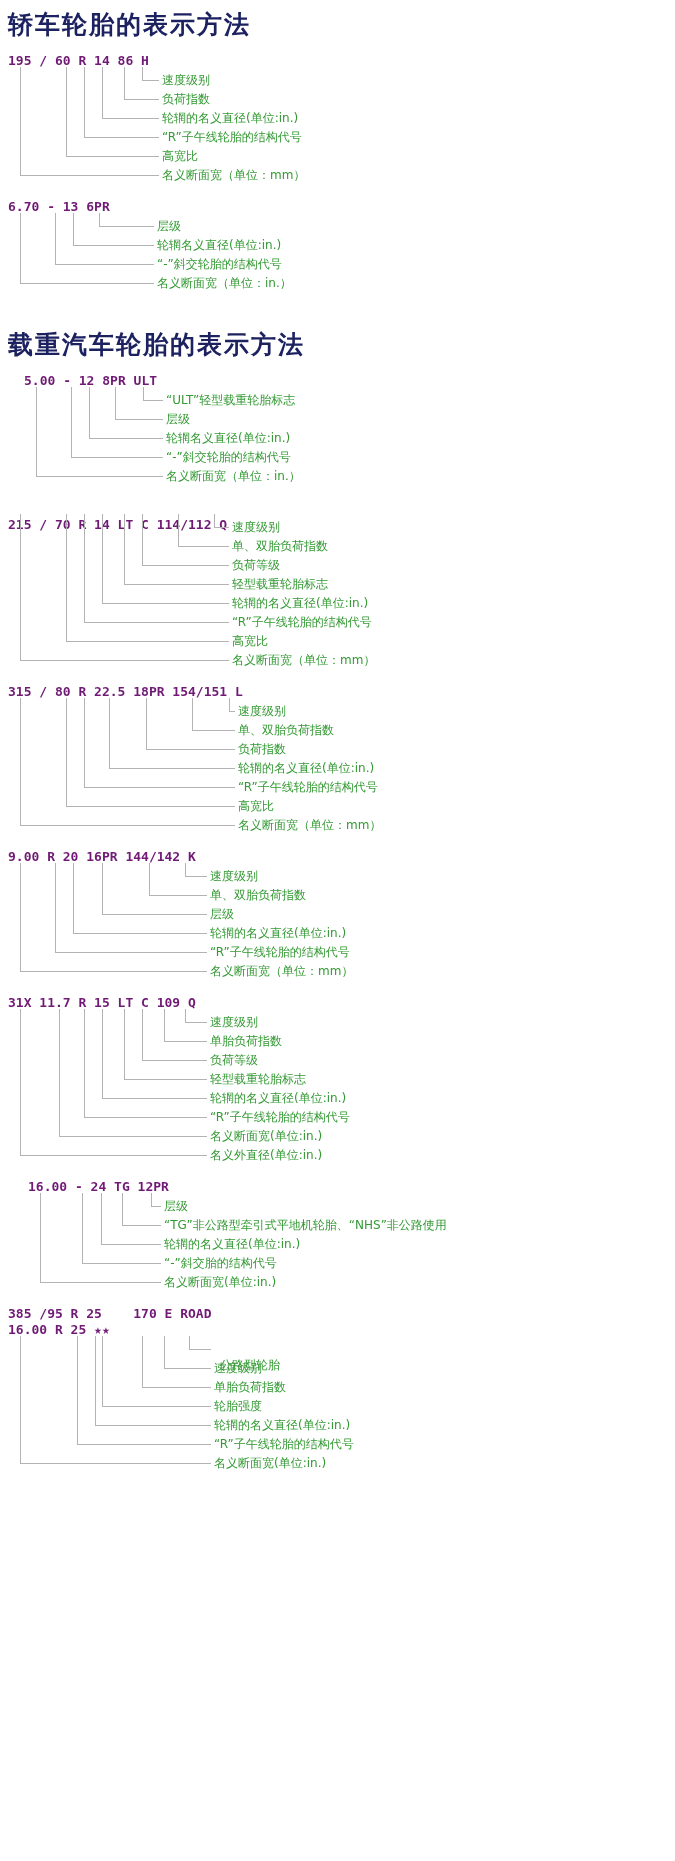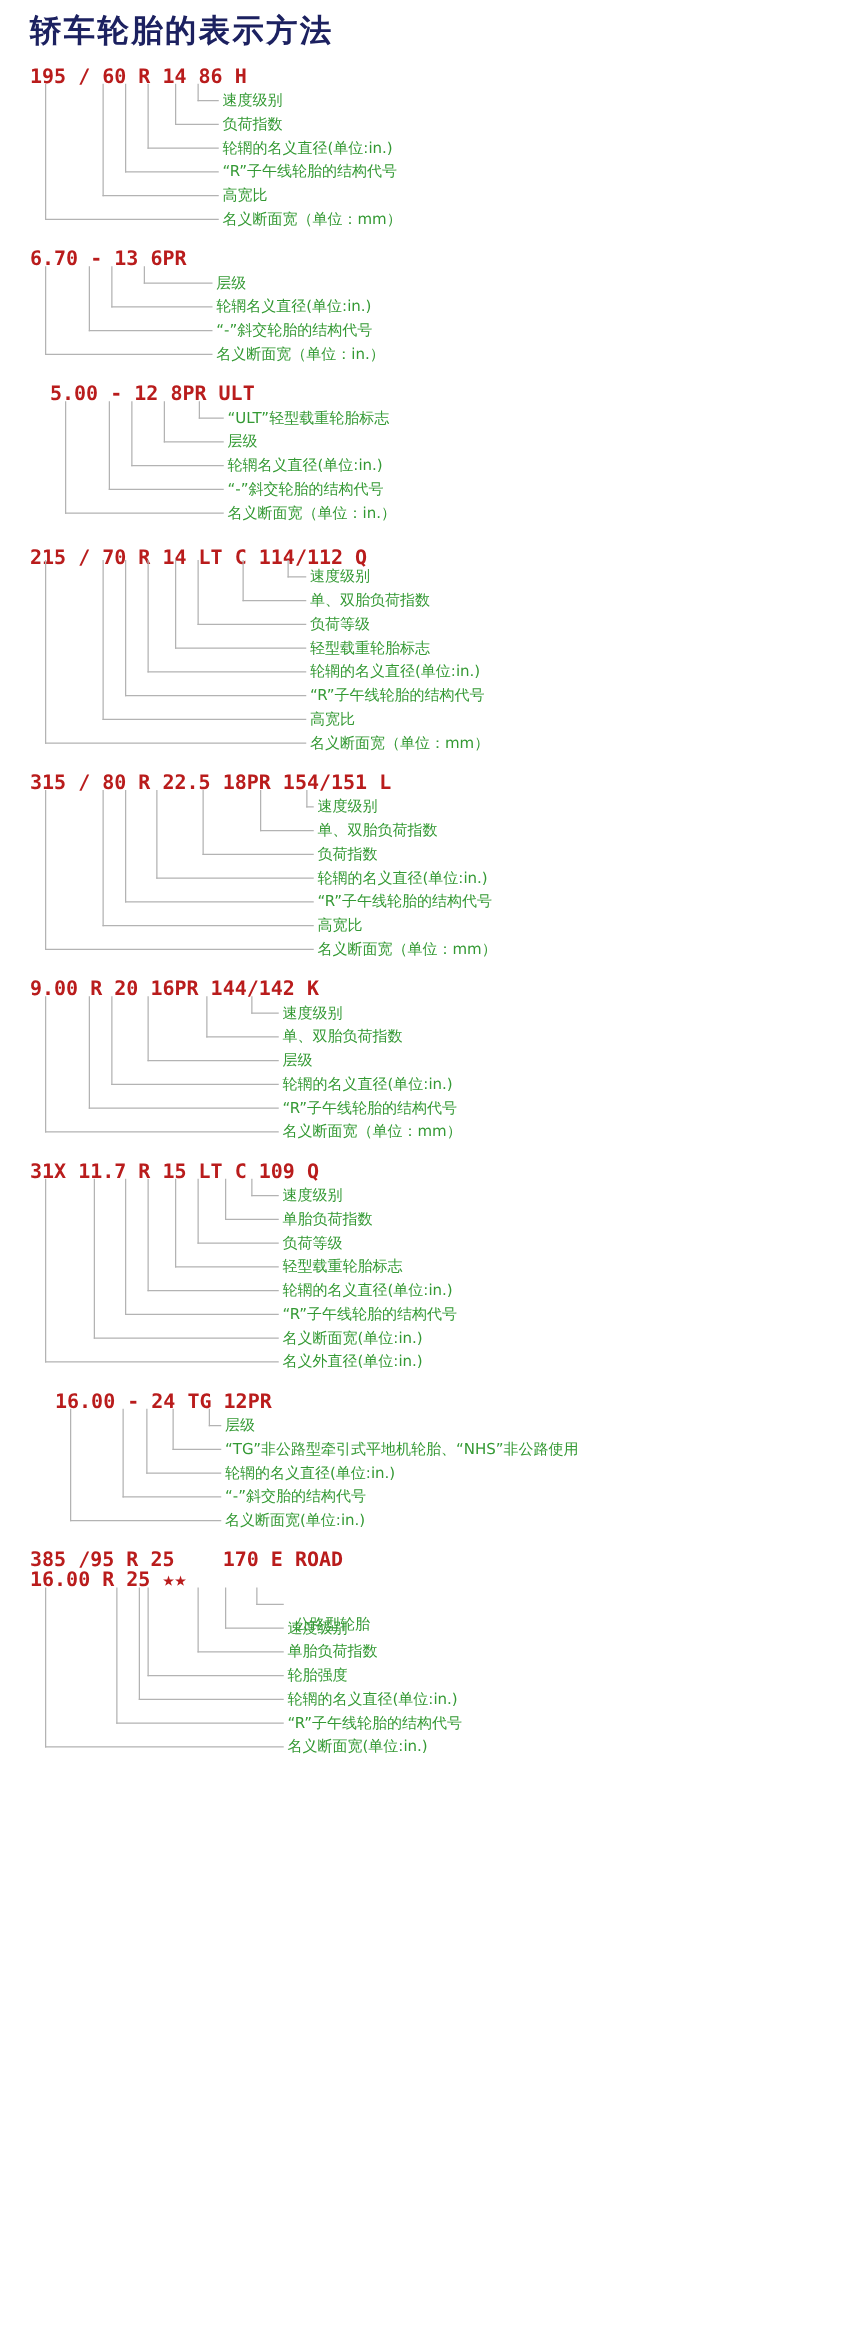--- a/index.html
+++ b/index.html
@@ -7,45 +7,45 @@
     padding: 0;
     background: #ffffff;
   }
   body {
     width: 675px;
     height: 1861px;
     overflow: hidden;
     font-family: "DejaVu Sans", "Liberation Sans", sans-serif;
   }
   .page {
-    padding: 8px 0 0 24px;
+    padding: 8px 0 0 8px;
   }
   .heading {
     font-size: 25px;
     line-height: 34px;
     font-weight: bold;
     letter-spacing: 2px;
     color: #1c2160;
     margin: 28px 0 12px 0;
   }
   section:first-of-type .heading {
     margin-top: 0;
   }
   .example {
     position: relative;
     margin-bottom: 8px;
   }
   .code {
     position: absolute;
     left: 0;
     font-family: "DejaVu Sans Mono", monospace;
-    font-size: 16px;
+    font-size: 13px;
     line-height: 14px;
     font-weight: bold;
-    color: #b91c1c;
+    color: #701a75;
     white-space: pre;
   }
   .conn {
     position: absolute;
     border-left: 1px solid #b3b3b3;
     border-bottom: 1px solid #b3b3b3;
   }
   .lbl {
     position: absolute;
     font-size: 12px;
@@ -85,36 +85,37 @@
           <div class="lbl" style="left: 149px; top: 38px;">轮辋名义直径(单位:in.)</div>
           <div class="conn" style="left: 47px; top: 13px; width: 98px; height: 51px;"></div>
           <div class="lbl" style="left: 149px; top: 57px;">“-”斜交轮胎的结构代号</div>
           <div class="conn" style="left: 12px; top: 13px; width: 133px; height: 70px;"></div>
           <div class="lbl" style="left: 149px; top: 76px;">名义断面宽（单位：in.）</div>
         </div>
       </div>
   </section>
 
   <section>
+    <h2 class="heading">载重汽车轮胎的表示方法</h2>
     <div>
         <div class="example" style="height: 119px; margin-left: 16px;">
           <div class="code" style="top: 0px;">5.00 - 12 8PR ULT</div>
           <div class="conn" style="left: 119px; top: 13px; width: 19px; height: 13px;"></div>
           <div class="lbl" style="left: 142px; top: 19px;">“ULT”轻型载重轮胎标志</div>
           <div class="conn" style="left: 91px; top: 13px; width: 47px; height: 32px;"></div>
           <div class="lbl" style="left: 142px; top: 38px;">层级</div>
           <div class="conn" style="left: 65px; top: 13px; width: 73px; height: 51px;"></div>
           <div class="lbl" style="left: 142px; top: 57px;">轮辋名义直径(单位:in.)</div>
           <div class="conn" style="left: 47px; top: 13px; width: 91px; height: 70px;"></div>
           <div class="lbl" style="left: 142px; top: 76px;">“-”斜交轮胎的结构代号</div>
           <div class="conn" style="left: 12px; top: 13px; width: 126px; height: 89px;"></div>
           <div class="lbl" style="left: 142px; top: 95px;">名义断面宽（单位：in.）</div>
         </div>
         <div class="example" style="height: 176px;">
-          <div class="code" style="top: 4px;">215 / 70 R 14 LT C 114/112 Q</div>
+          <div class="code" style="top: 17px;">215 / 70 R 14 LT C 114/112 Q</div>
           <div class="conn" style="left: 206px; top: 13px; width: 14px; height: 13px;"></div>
           <div class="lbl" style="left: 224px; top: 19px;">速度级别</div>
           <div class="conn" style="left: 170px; top: 13px; width: 50px; height: 32px;"></div>
           <div class="lbl" style="left: 224px; top: 38px;">单、双胎负荷指数</div>
           <div class="conn" style="left: 134px; top: 13px; width: 86px; height: 51px;"></div>
           <div class="lbl" style="left: 224px; top: 57px;">负荷等级</div>
           <div class="conn" style="left: 116px; top: 13px; width: 104px; height: 70px;"></div>
           <div class="lbl" style="left: 224px; top: 76px;">轻型载重轮胎标志</div>
           <div class="conn" style="left: 94px; top: 13px; width: 126px; height: 89px;"></div>
           <div class="lbl" style="left: 224px; top: 95px;">轮辋的名义直径(单位:in.)</div>

